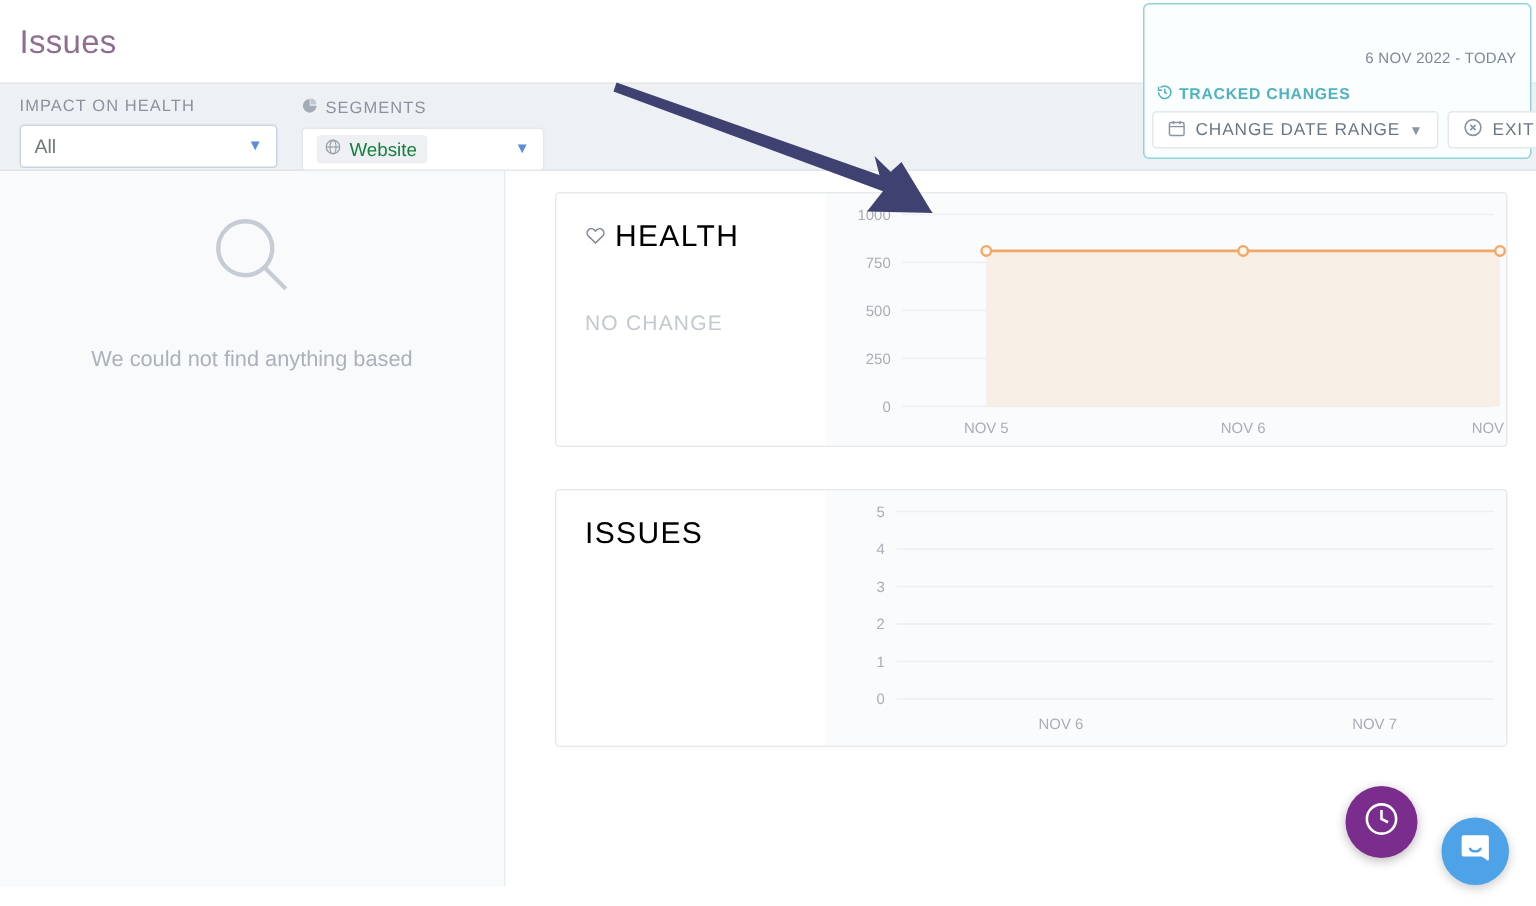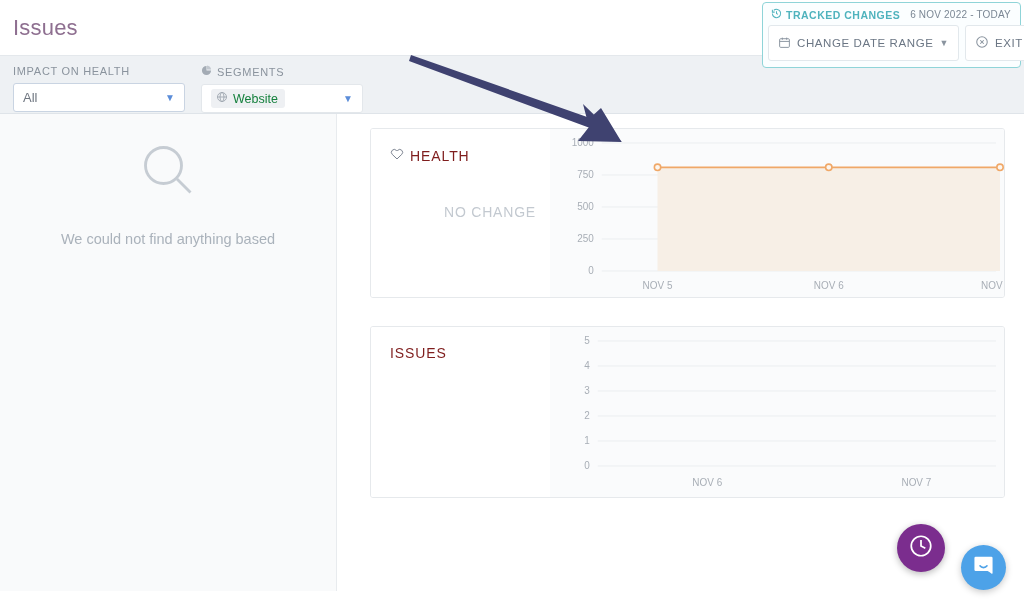--- a/index.html
+++ b/index.html
@@ -28,27 +28,27 @@
     width: 259px; border: 1px solid #8fd4d8;
     border-radius: 4px; background: #fbfeff;
     padding: 4px 5px 6px 5px;
   }
   .tracked-top {
     display: flex; align-items: center; justify-content: space-between;
     padding: 1px 4px 4px 3px;
   }
   .tracked-label {
     display: flex; align-items: center; gap: 4px;
-    font-size: 10.5px; color: #4fb3bd; letter-spacing: .5px; font-weight: 600;
+    font-size: 10.5px; color: #4fb3bd; letter-spacing: .5px; font-weight: 600; margin-top: 48px;
   }
   .tracked-range { font-size: 10px; color: #7b8794; letter-spacing: .2px; }
   .tracked-btns { display: flex; gap: 6px; }
   .tbtn {
     background: #fff; border: 1px solid #e2e8ec; border-radius: 3px;
-    height: 36px; display: flex; align-items: center; gap: 6px;
+    height: 25px; display: flex; align-items: center; gap: 6px;
     padding: 0 9px; font-size: 11.5px; color: #6b7684;
     letter-spacing: .6px; cursor: pointer; white-space: nowrap;
   }
   .tbtn.range { flex: 1; }
   .tbtn .chev { margin-left: auto; font-size: 9px; color: #8a949f; }
 
   
   .filterbar {
     height: 59px; background: #eef1f4;
     border-top: 1px solid #e4e8ec; border-bottom: 1px solid #dfe4e9;
@@ -97,24 +97,24 @@
     border: 1px solid #e6e9ec; border-radius: 3px;
     overflow: hidden; margin-bottom: 28px;
   }
   .card-info {
     width: 179px; background: #fff; flex-shrink: 0;
     padding: 18px 0 0 19px;
     display: flex; flex-direction: column;
   }
   .card-title {
     display: flex; align-items: center; gap: 6px;
-    font-size: 14px; color: #7f1d1d; letter-spacing: .9px;
+    font-size: 20px; color: #000000; letter-spacing: .9px;
   }
   .card-sub {
-    margin: auto 0; padding-bottom: 38px; text-align: right;
+    margin: auto 0; padding-bottom: 38px; text-align: left;
     padding-right: 14px;
     font-size: 14px; color: #c3c9d0; letter-spacing: .8px;
   }
   .legend { margin-top: 55px; display: flex; flex-direction: column; gap: 7px; }
   .legend-row {
     display: flex; align-items: center; gap: 8px;
     font-size: 13px; color: #8b939c;
   }
   .legend-dot { width: 8px; height: 8px; border-radius: 1px; }
 

